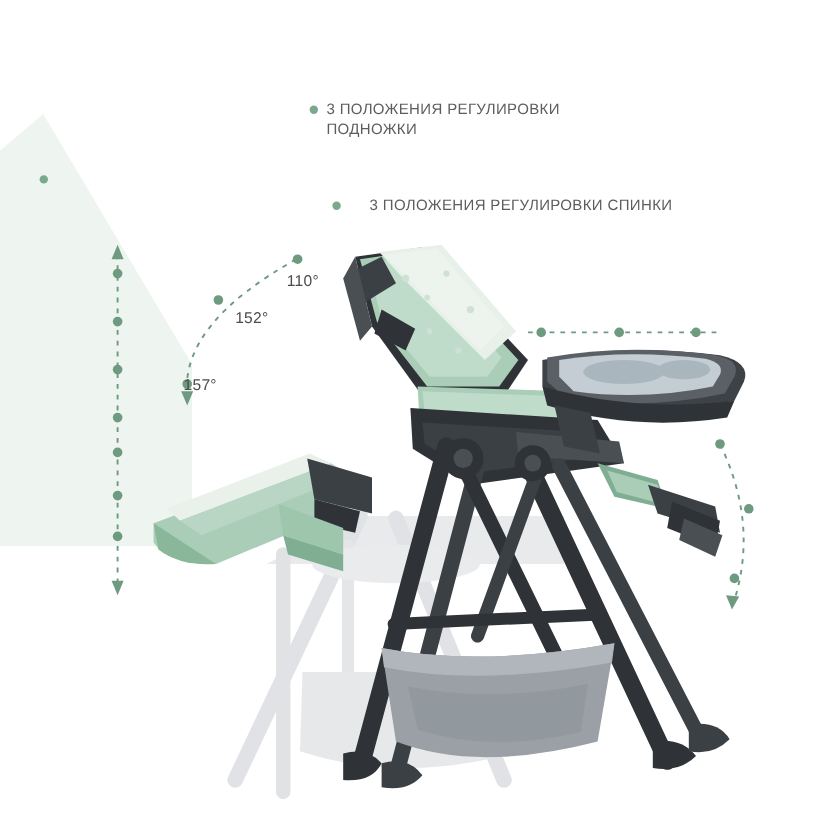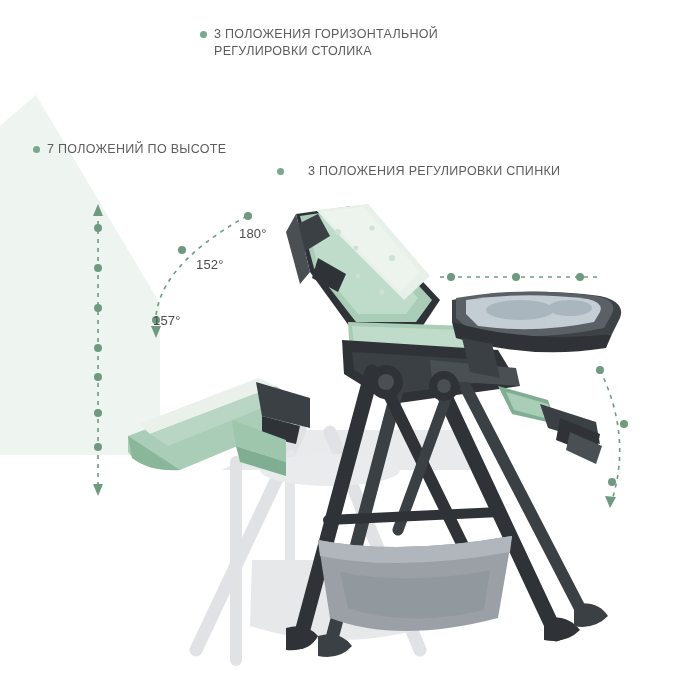--- a/index.html
+++ b/index.html
@@ -225,34 +225,33 @@
   <div class="vdot" style="left:152px; top:316px;"></div>
 
   <div class="vdot" style="left:447px; top:273px;"></div>
   <div class="vdot" style="left:512px; top:273px;"></div>
   <div class="vdot" style="left:576px; top:273px;"></div>
 
   <div class="vdot" style="left:596px; top:366px;"></div>
   <div class="vdot" style="left:620px; top:420px;"></div>
   <div class="vdot" style="left:608px; top:478px;"></div>
 
-  <div class="angle-label" id="a110">180°</div>
+  <div class="angle-label" id="a110">110°</div>
   <div class="angle-label" id="a132">152°</div>
   <div class="angle-label" id="a157">157°</div>
 
-  <div class="callout" id="c-table">
+
+  <div class="callout" id="c-foot">
     <span class="dot"></span>
-    <span class="txt">3 ПОЛОЖЕНИЯ ГОРИЗОНТАЛЬНОЙ
-РЕГУЛИРОВКИ СТОЛИКА</span>
+    <span class="txt">3 ПОЛОЖЕНИЯ РЕГУЛИРОВКИ
+ПОДНОЖКИ</span>
   </div>
-
 
   <div class="callout" id="c-height">
     <span class="dot"></span>
-    <span class="txt">7 ПОЛОЖЕНИЙ ПО ВЫСОТЕ</span>
   </div>
 
   <div class="callout" id="c-back">
     <span class="dot"></span>
     <span class="txt">3 ПОЛОЖЕНИЯ РЕГУЛИРОВКИ СПИНКИ</span>
   </div>
 
 </div>
 
 </body></html>

